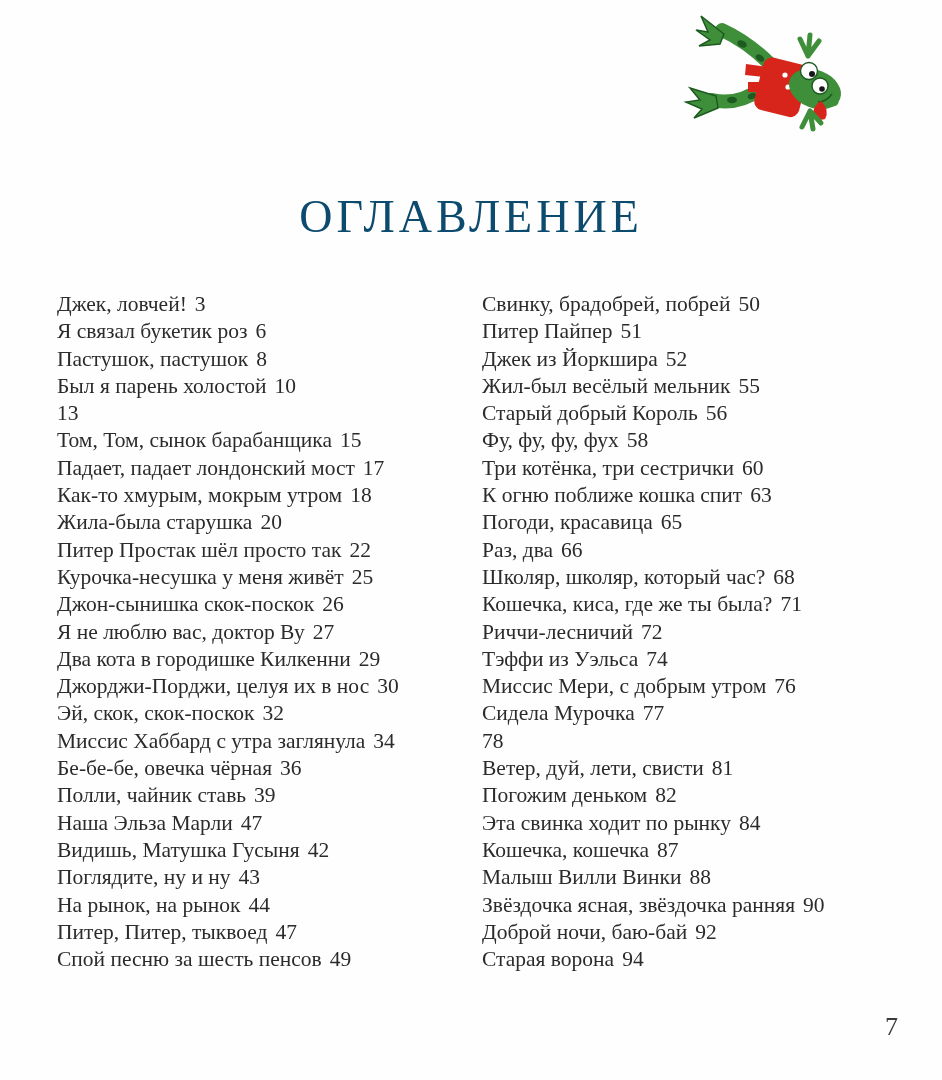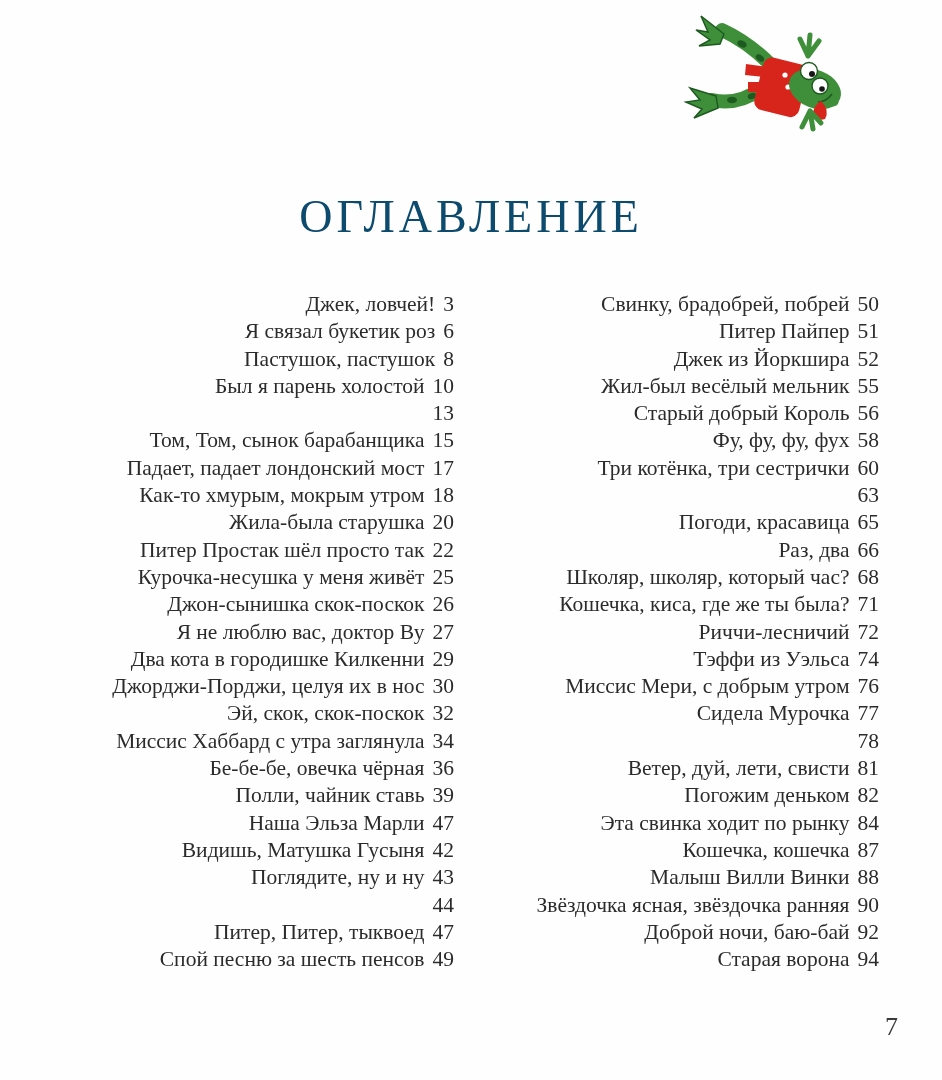--- a/index.html
+++ b/index.html
@@ -24,21 +24,21 @@
     color:#0c4a6e;
     font-weight:normal;
   }
   .toc-wrap {
     position:absolute; left:57px; top:291px; width:822px;
     display:flex; gap:28px;
   }
   .toc-col { flex:1 1 0; min-width:0; }
   .toc-row {
     display:flex;
-    justify-content:flex-end;
+    justify-content:flex-start;
     align-items:baseline;
     gap:8px;
     height:27.3px;
     line-height:27.3px;
     font-size:21.5px;
     white-space:nowrap;
   }
   .toc-title { overflow:visible; }
   .toc-page { text-align:right; flex:0 0 auto; }
   .folio {
@@ -175,20 +175,21 @@
       </div>
       <div class="toc-row">
         <span class="toc-title">Видишь, Матушка Гусыня</span>
         <span class="toc-page">42</span>
       </div>
       <div class="toc-row">
         <span class="toc-title">Поглядите, ну и ну</span>
         <span class="toc-page">43</span>
       </div>
       <div class="toc-row">
+        <span class="toc-title">На рынок, на рынок</span>
         <span class="toc-page">44</span>
       </div>
       <div class="toc-row">
         <span class="toc-title">Питер, Питер, тыквоед</span>
         <span class="toc-page">47</span>
       </div>
       <div class="toc-row">
         <span class="toc-title">Спой песню за шесть пенсов</span>
         <span class="toc-page">49</span>
       </div>
@@ -216,20 +217,21 @@
       </div>
       <div class="toc-row">
         <span class="toc-title">Фу, фу, фу, фух</span>
         <span class="toc-page">58</span>
       </div>
       <div class="toc-row">
         <span class="toc-title">Три котёнка, три сестрички</span>
         <span class="toc-page">60</span>
       </div>
       <div class="toc-row">
+        <span class="toc-title">К огню поближе кошка спит</span>
         <span class="toc-page">63</span>
       </div>
       <div class="toc-row">
         <span class="toc-title">Погоди, красавица</span>
         <span class="toc-page">65</span>
       </div>
       <div class="toc-row">
         <span class="toc-title">Раз, два</span>
         <span class="toc-page">66</span>
       </div>

